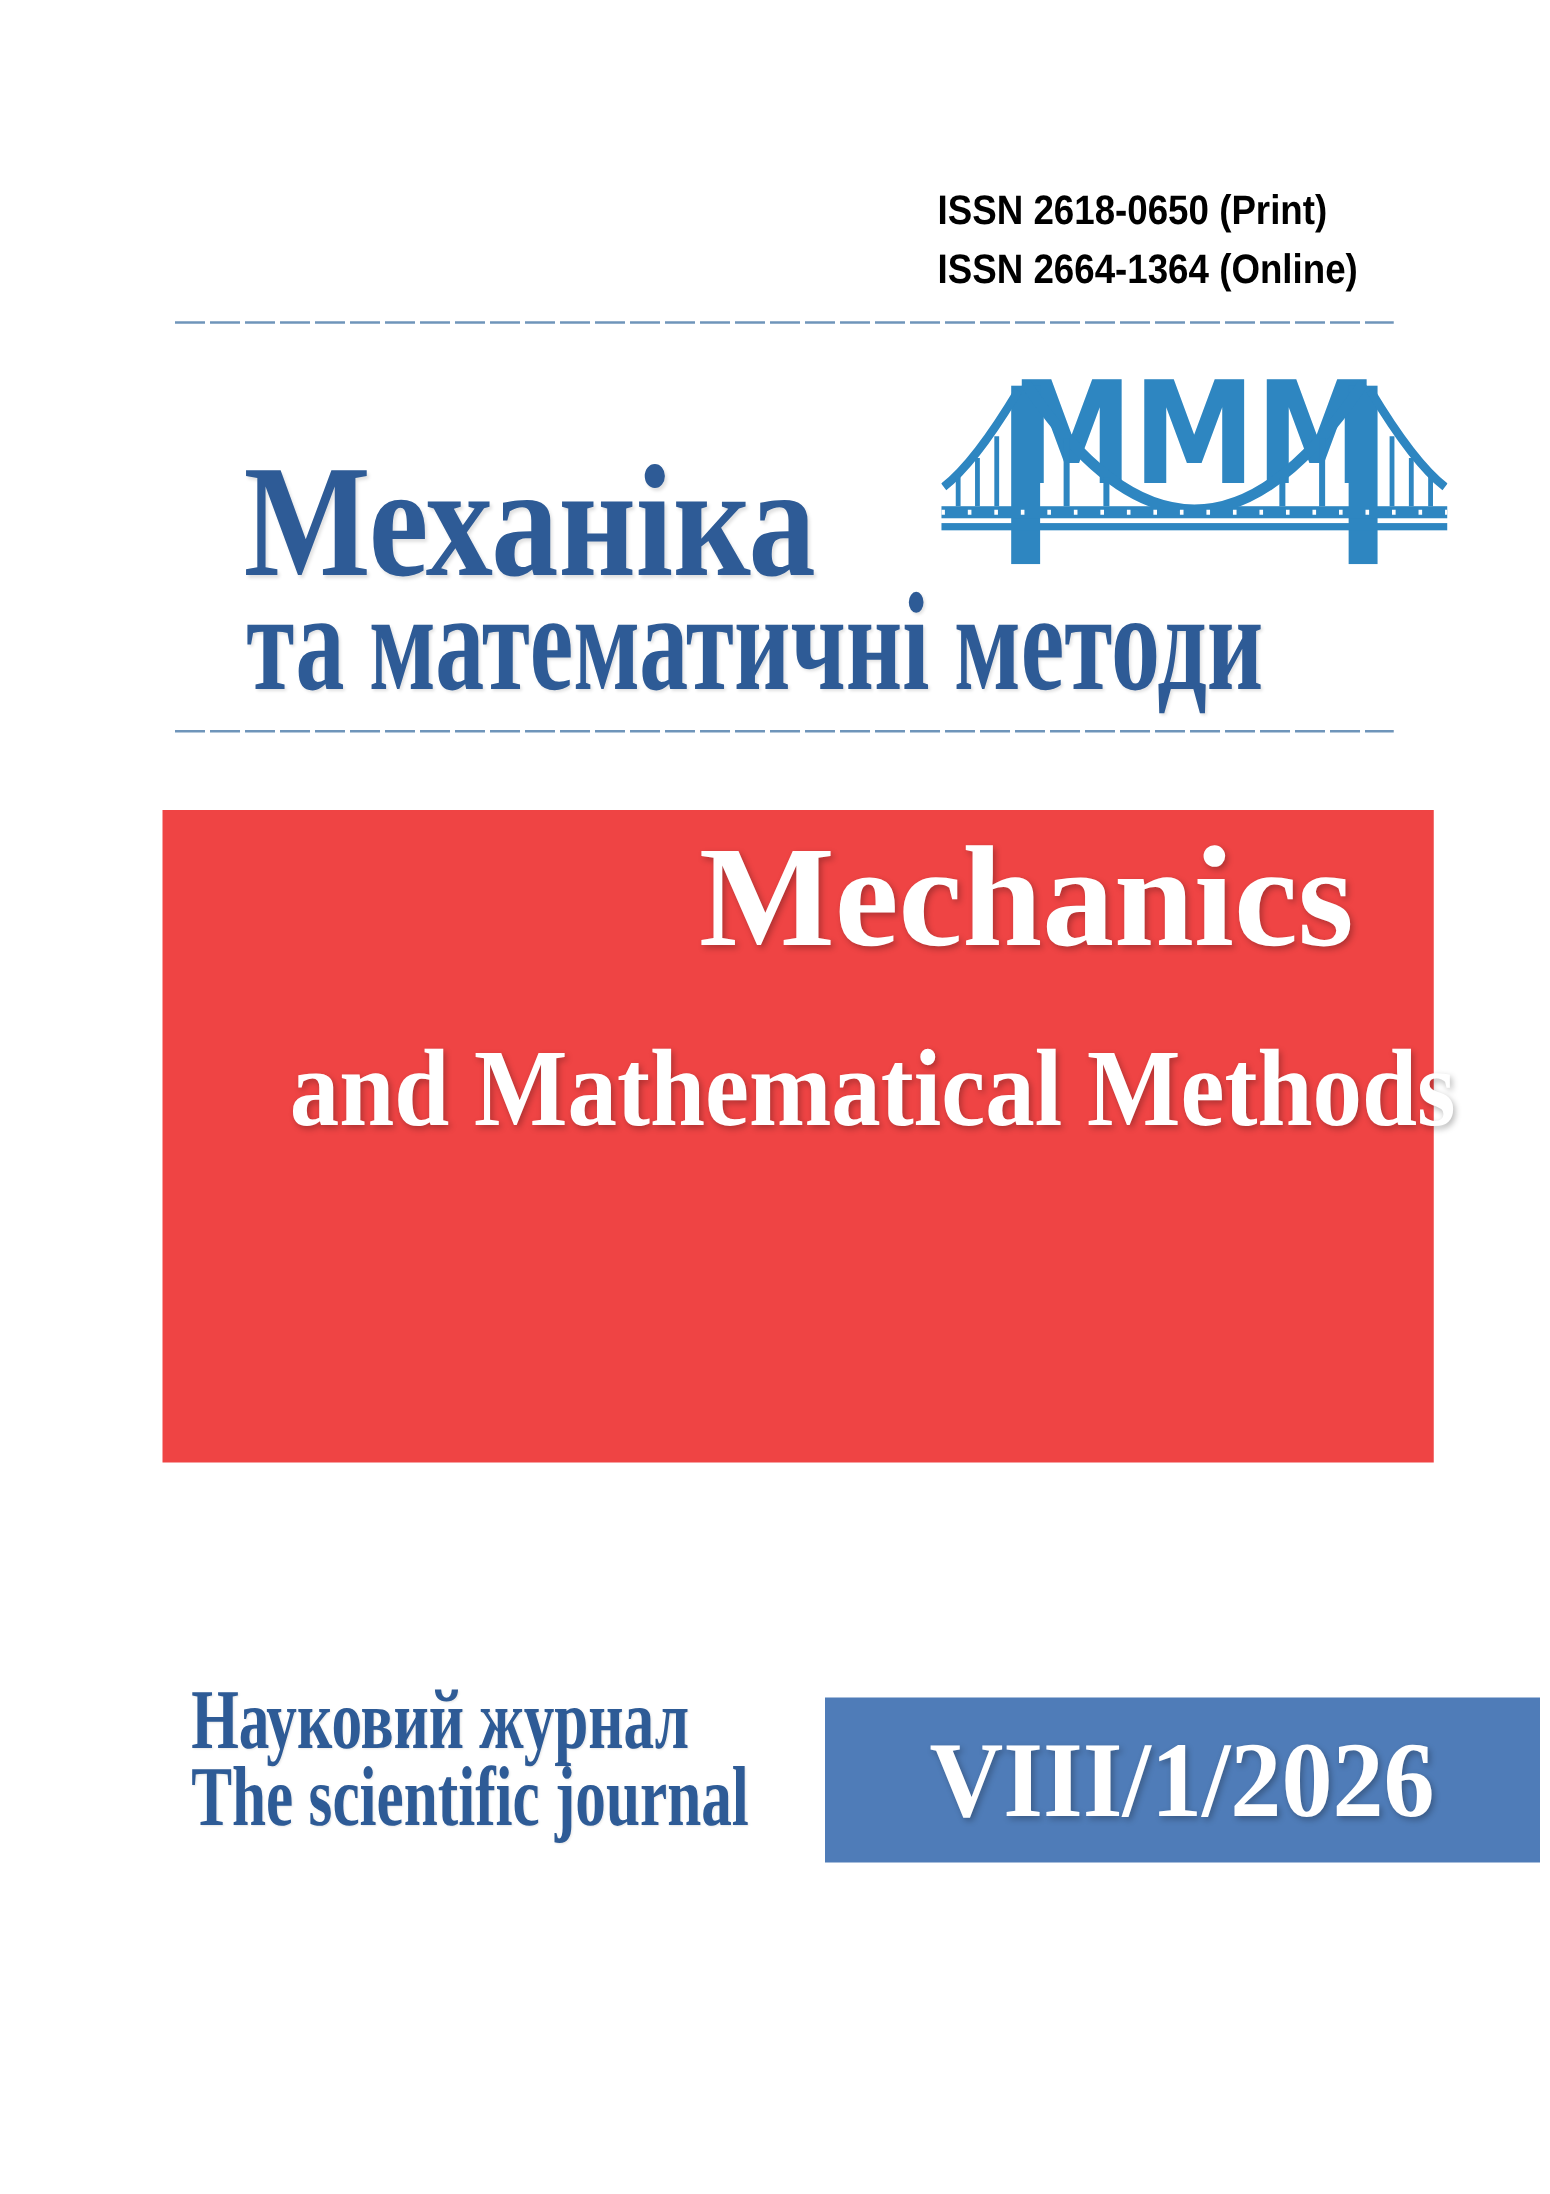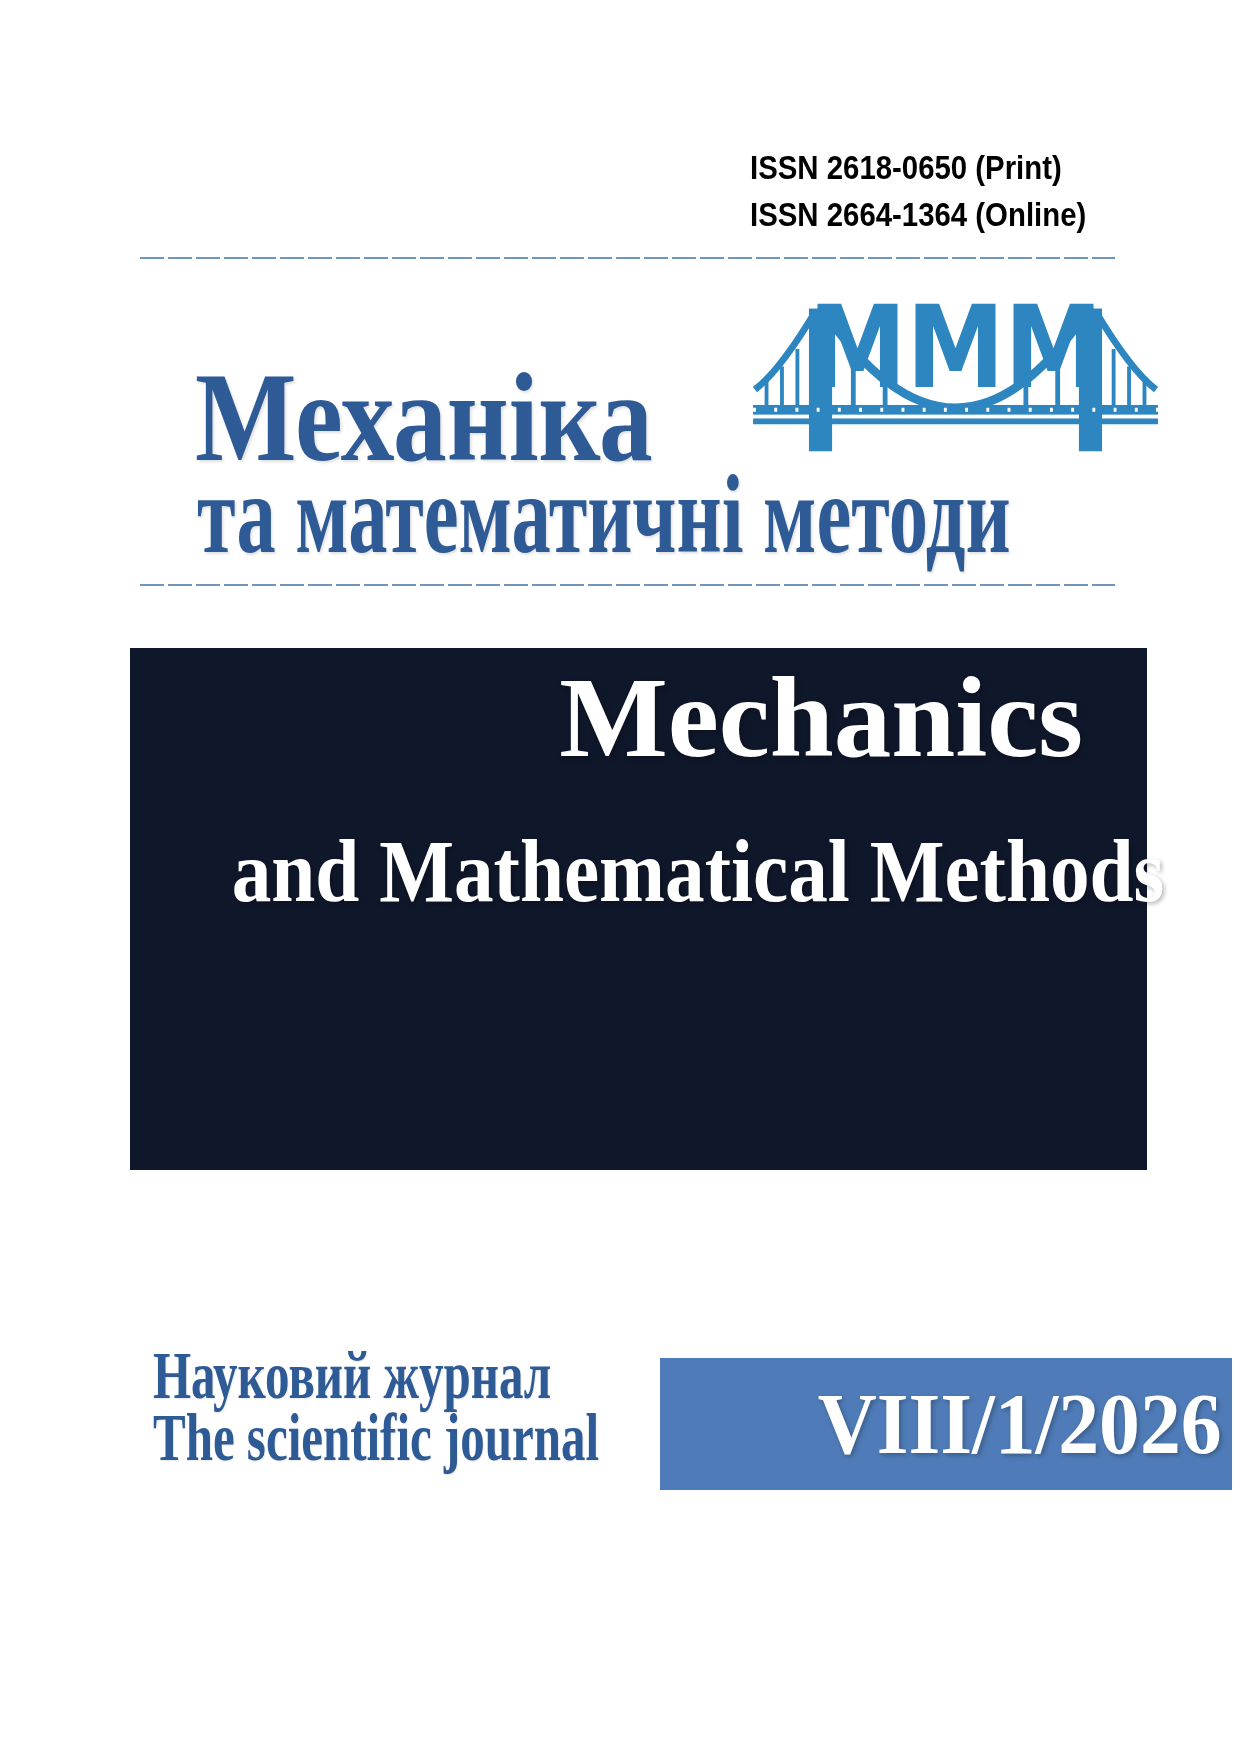--- a/index.html
+++ b/index.html
@@ -33,21 +33,21 @@
     font-size:112px;line-height:1.1;font-weight:bold;color:#2e5b96;
     transform:scaleX(.70);transform-origin:left top;white-space:nowrap;
     text-shadow:2px 2px 3px rgba(0,0,0,.12);
   }
   
   .logo{position:absolute;left:753px;top:270px;width:405px;height:188px;}
   .logo svg{display:block;width:100%;height:100%;}
   
   .banner{
     position:absolute;left:130px;top:648px;width:1017px;height:522px;
-    background:#0f172a;color:#ffffff;
+    background:#ef4444;color:#ffffff;
   }
   .banner .en1{
     margin-top:7px;padding-right:64px;text-align:right;
     font-size:115px;line-height:1.1;font-weight:bold;white-space:nowrap;
     text-shadow:2px 2px 5px rgba(0,0,0,.28);
   }
   .banner .en2{
     margin-top:42px;padding-right:64px;text-align:right;
     font-size:88px;line-height:1.1;font-weight:bold;white-space:nowrap;
     transform:scaleX(.90);transform-origin:right top;
@@ -56,21 +56,21 @@
   
   .subtitle{
     position:absolute;left:153px;top:1344px;
     font-size:68px;line-height:62px;font-weight:bold;color:#2e5b96;
     transform:scaleX(.72);transform-origin:left top;white-space:nowrap;
     text-shadow:1px 1px 2px rgba(0,0,0,.10);
   }
   
   .issue-box{
     position:absolute;left:660px;top:1358px;width:572px;height:132px;
-    background:#4f7cb8;display:flex;align-items:center;justify-content:flex-end;
+    background:#4f7cb8;display:flex;align-items:center;justify-content:center;
   }
   .issue-box .issue-text{
     font-size:86px;font-weight:bold;color:#ffffff;white-space:nowrap;
     transform:scaleX(.95);
     text-shadow:2px 2px 5px rgba(0,0,0,.28);
   }
 </style>
 </head>
 <body>
 

